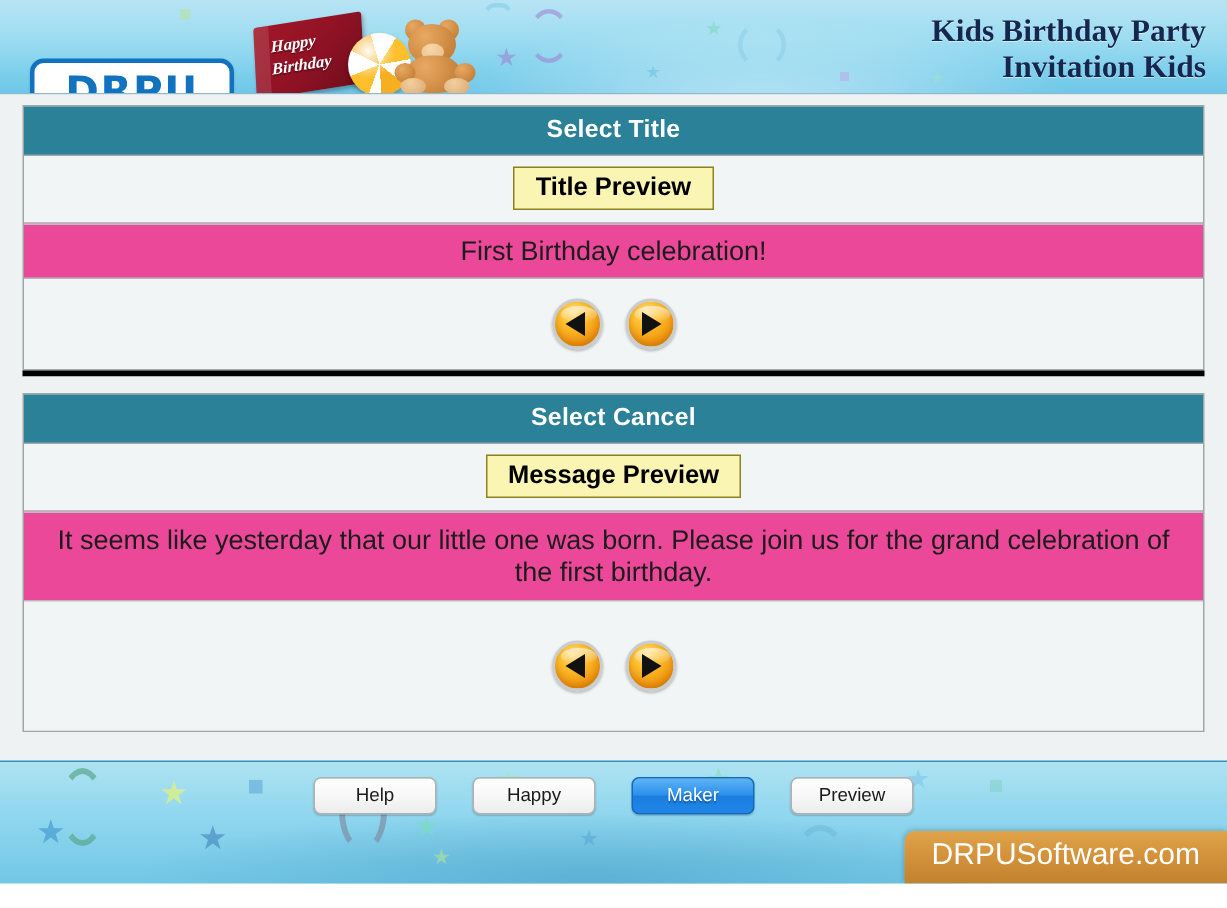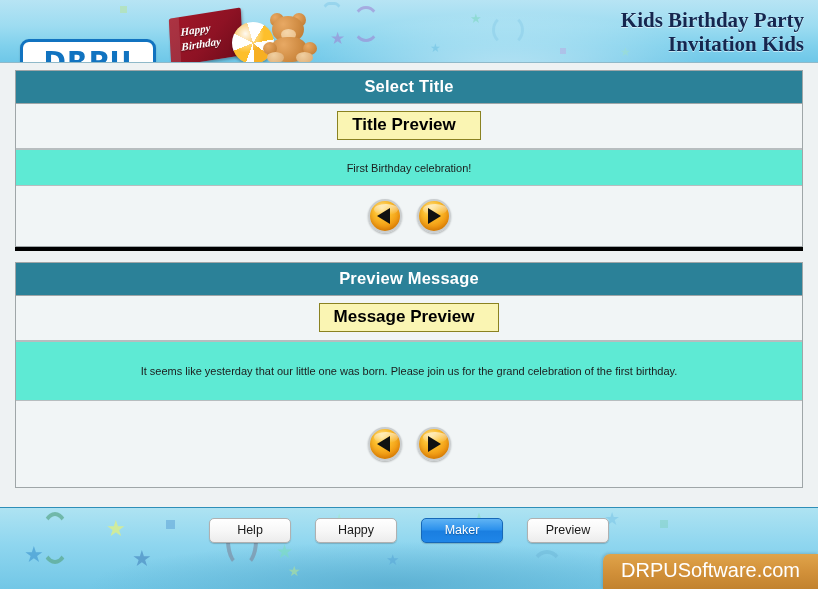--- a/index.html
+++ b/index.html
@@ -216,29 +216,29 @@
     display: flex;
     justify-content: center;
     border-bottom: 1px solid #b7bdbf;
   }
   .preview-chip {
     background: #faf5b3;
     border: 1px solid #8a8221;
     color: #000000;
     font-weight: bold;
     font-size: 17px;
-    padding: 3px 24px 4px 14px;
+    padding: 3px 14px 4px 14px;
     user-select: none;
   }
   .text-area {
-    background: #5eead4;
+    background: #ec4899;
     border-top: 1px solid #b7bdbf;
     border-bottom: 1px solid #b7bdbf;
     text-align: center;
-    font-size: 11px;
+    font-size: 18px;
     color: #1c1c1c;
     display: flex;
     align-items: center;
     justify-content: center;
     padding: 0 12px;
     box-sizing: border-box;
   }
   #title-text-area { height: 37px; }
   #message-text-area { height: 60px; }
 
@@ -411,21 +411,21 @@
         <div class="nav-btn">
           <span class="nav-arrow right"></span>
         </div>
       </div>
     </div>
 
     <div id="section-divider"></div>
     <div id="divider-gap"></div>
 
     <div class="panel">
-      <div class="panel-header">Preview Message</div>
+      <div class="panel-header">Select Cancel</div>
       <div class="preview-row">
         <div class="preview-chip">Message Preview</div>
       </div>
       <div class="text-area" id="message-text-area">It seems like yesterday that our little one was born. Please join us for the grand celebration of the first birthday.</div>
       <div class="nav-row" id="message-nav-row">
         <div class="nav-btn">
           <span class="nav-arrow left"></span>
         </div>
         <div class="nav-btn">
           <span class="nav-arrow right"></span>

